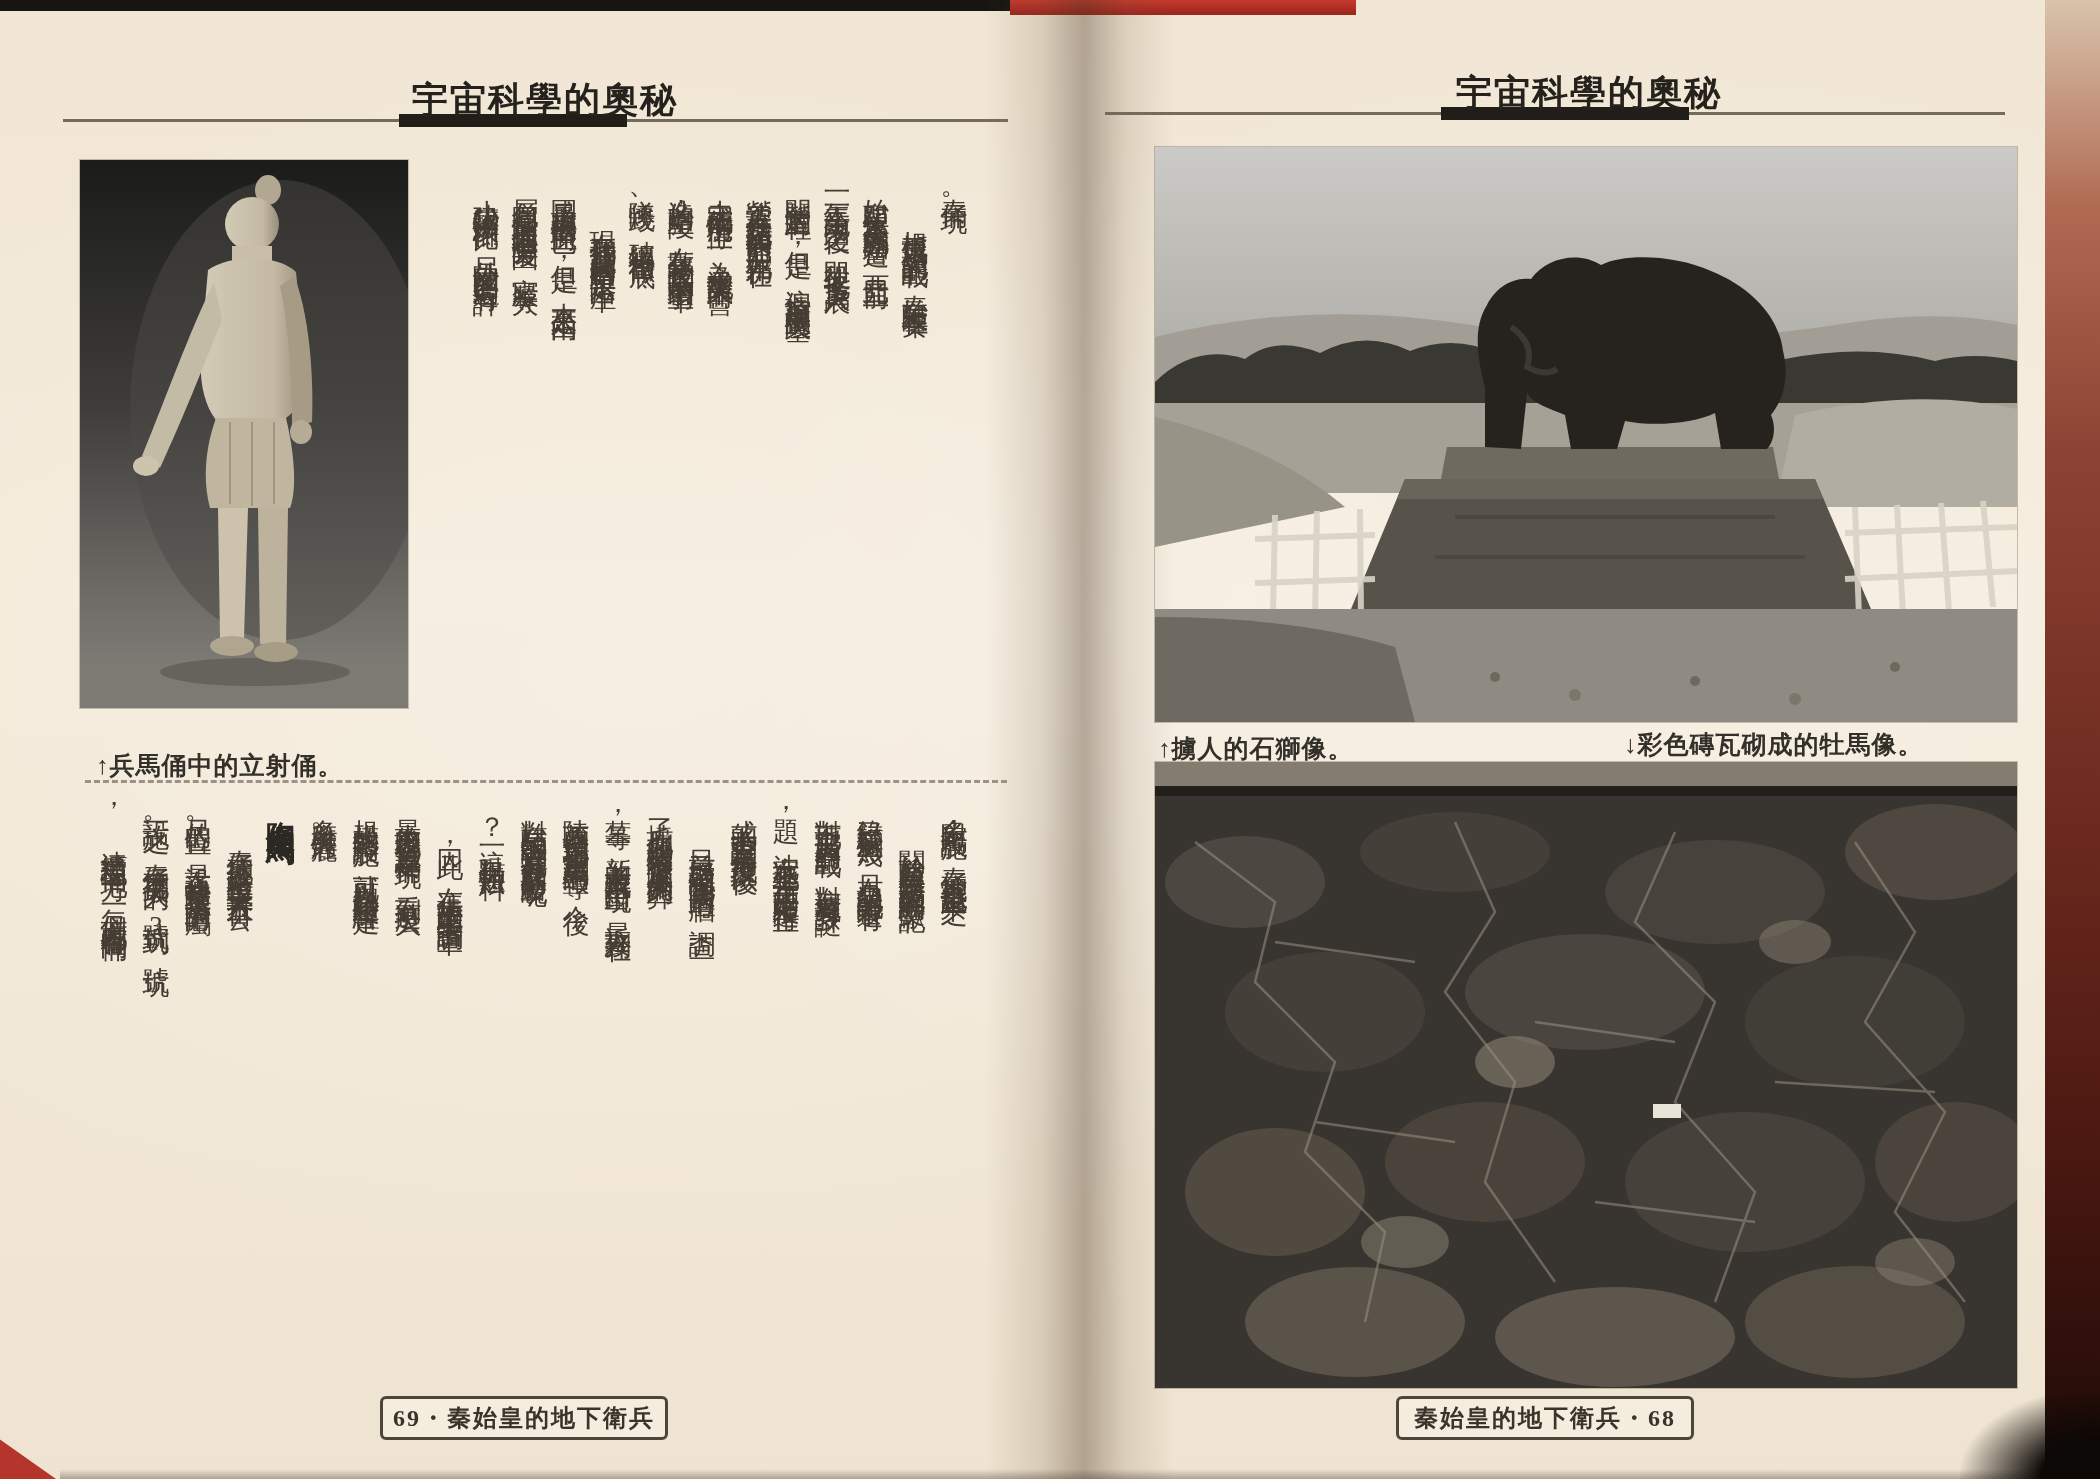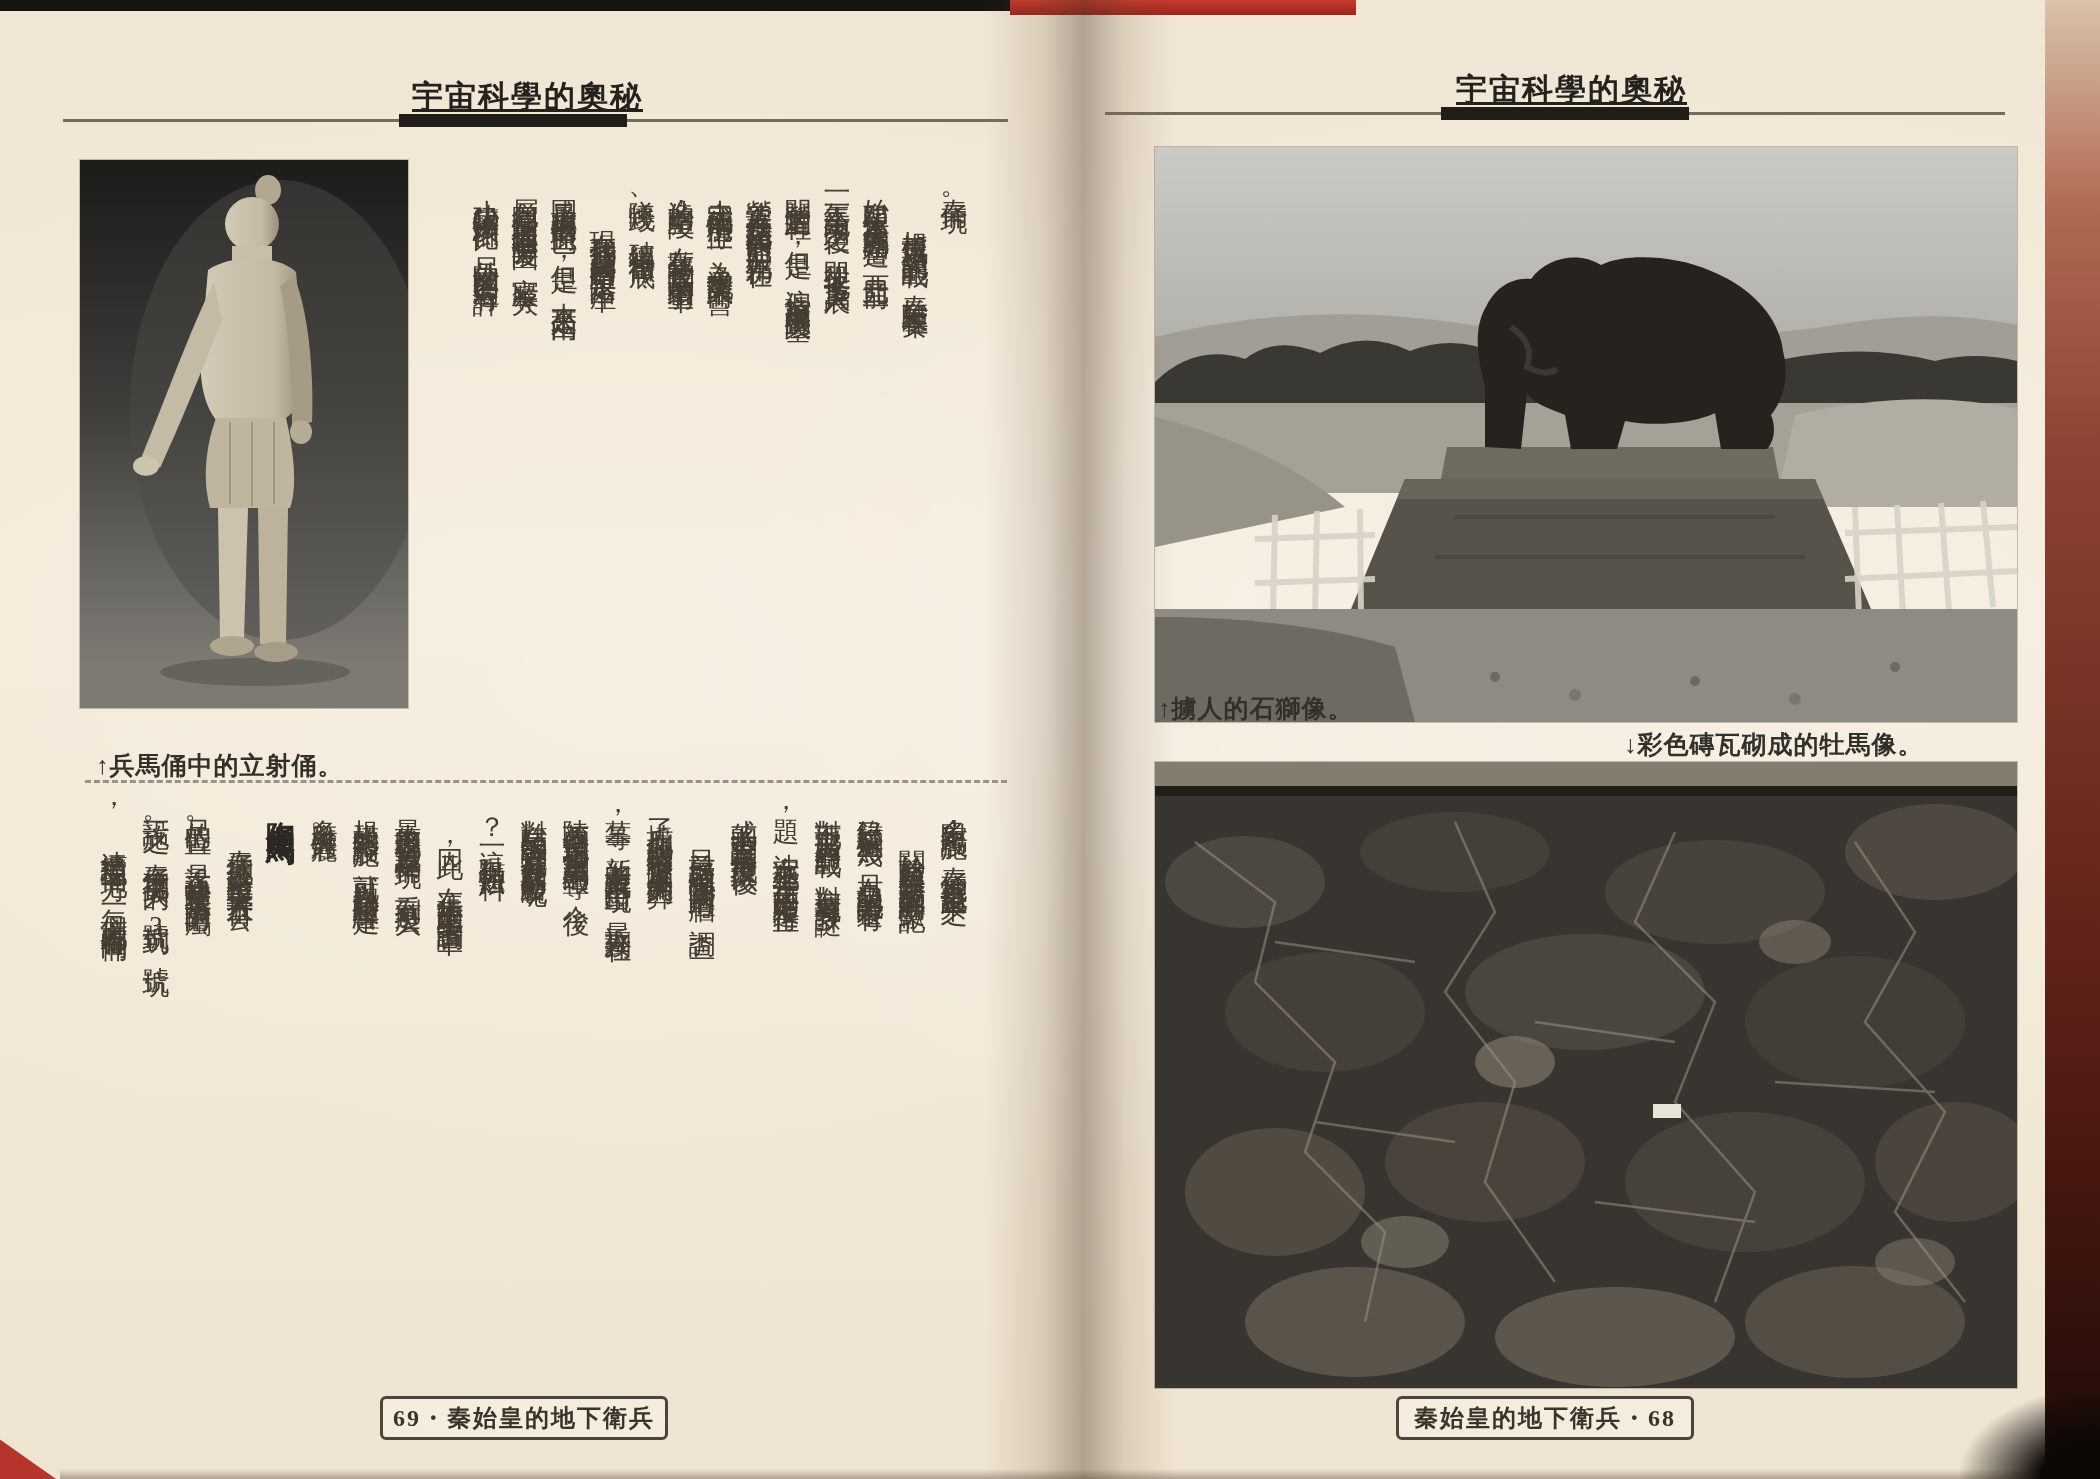--- a/index.html
+++ b/index.html
@@ -14,22 +14,22 @@
   .top-black{left:0;top:0;width:1032px;height:11px;background:#171512;}
   .top-red{left:1010px;top:0;width:346px;height:15px;background:linear-gradient(180deg,#c63a2e,#9c241c);}
   .cover-right{right:0;top:0;width:55px;height:1479px;
     background:linear-gradient(180deg,#d9c3ab 0%,#b06a52 14%,#8e4434 30%,#6d2a1f 55%,#4a1811 78%,#1d0a07 100%);}
   .corner-br{right:0;bottom:0;width:140px;height:90px;background:radial-gradient(ellipse at 100% 100%, #0c0806 30%, rgba(12,8,6,0) 72%);}
   .corner-bl{left:0;bottom:0;width:56px;height:44px;background:#b5342b;clip-path:polygon(0 10%,100% 100%,0 100%);}
   .gutter{left:985px;top:0;width:190px;height:1479px;
     background:linear-gradient(90deg,rgba(0,0,0,0) 0%,rgba(98,74,50,.16) 30%,rgba(74,54,36,.38) 52%,rgba(98,74,50,.14) 74%,rgba(0,0,0,0) 100%);}
   .bottom-shadow{left:60px;bottom:0;width:1990px;height:10px;background:linear-gradient(180deg,rgba(0,0,0,0),rgba(60,40,25,.35));}
   
-  .ptitle{font-family:"Liberation Sans","DejaVu Sans",sans-serif;font-weight:bold;font-size:31px;
-    letter-spacing:2px;color:#25221e;text-decoration:underline;}
+  .ptitle{font-family:"Liberation Sans","DejaVu Sans",sans-serif;font-weight:bold;font-size:36px;
+    letter-spacing:2px;color:#25221e;}
   .hline{height:3px;background:#756b5c;}
   .hbar{height:13px;background:#211e1a;}
   
   .vblock{writing-mode:vertical-rl;text-orientation:upright;overflow:hidden;}
   .vcol{width:39px;height:100%;font-size:27px;letter-spacing:3.5px;line-height:1;
     color:#453d33;white-space:nowrap;overflow:hidden;}
   .article-bottom .vcol{width:42px;}
   .sec-title{font-weight:bold;font-size:29px;color:#2c2823;width:46px;letter-spacing:4px;}
   .divider{border-top:3px dashed #9c9184;height:0;}
   
@@ -181,21 +181,21 @@
         <rect y="462" width="862" height="113" fill="#8f8b82"></rect>
         <path d="M0,575 L0,470 Q140,470 240,500 L260,575 Z" fill="#6e6a61"></path>
         <circle cx="340" cy="530" r="5" fill="#6d695f"></circle>
           <circle cx="420" cy="548" r="6" fill="#7a766c"></circle>
         <circle cx="540" cy="534" r="5" fill="#6d695f"></circle>
           <circle cx="640" cy="552" r="6" fill="#7a766c"></circle>
         <circle cx="740" cy="520" r="5" fill="#6d695f"></circle>
       </svg>
     </div>
 
-    <div class="abs caption" style="left:1158px;top:692px;">↑擄人的石獅像。</div>
+    <div class="abs caption" style="left:1158px;top:732px;">↑擄人的石獅像。</div>
     <div class="abs caption" style="left:1624px;top:728px;">↓彩色磚瓦砌成的牡馬像。</div>
 
     <div class="abs photo" style="left:1155px;top:762px;width:862px;height:626px;">
       <svg width="862" height="626" viewBox="0 0 862 626">
         <rect width="862" height="626" fill="#38342f"></rect>
         <rect width="862" height="24" fill="#837c6f"></rect>
         <rect y="24" width="862" height="10" fill="#221e19"></rect>
         <g>
           <ellipse cx="90" cy="120" rx="80" ry="46" fill="#555048" opacity="0.7"></ellipse>
           <ellipse cx="300" cy="90" rx="95" ry="40" fill="#47423b" opacity="0.8"></ellipse>

